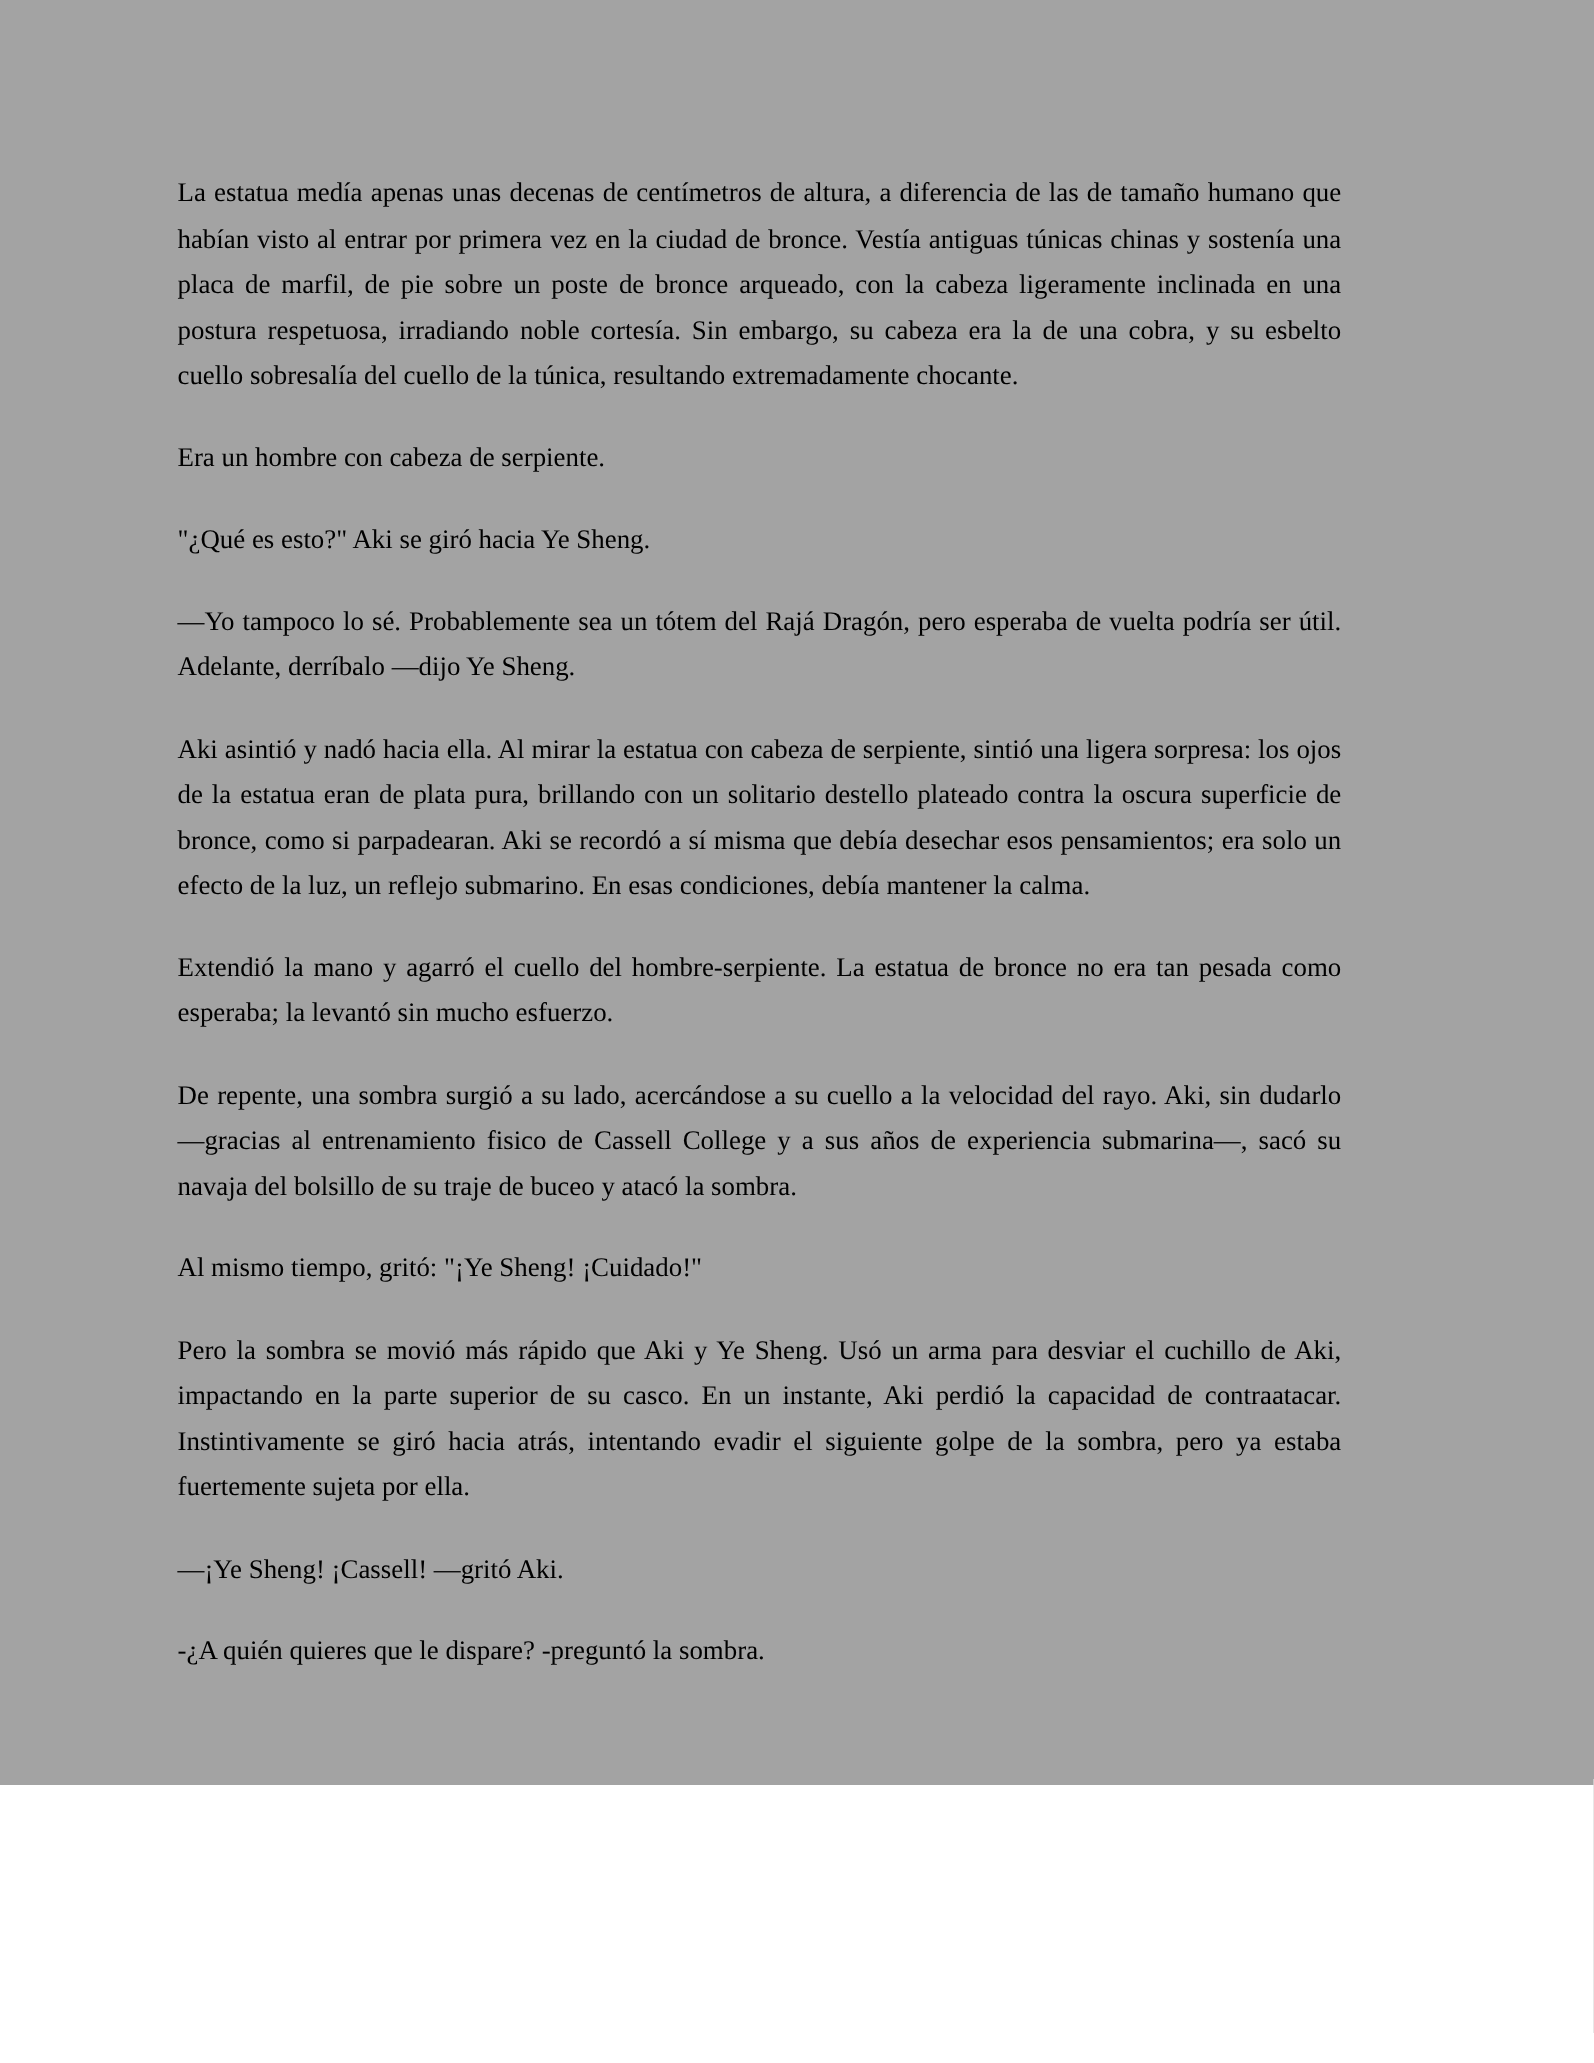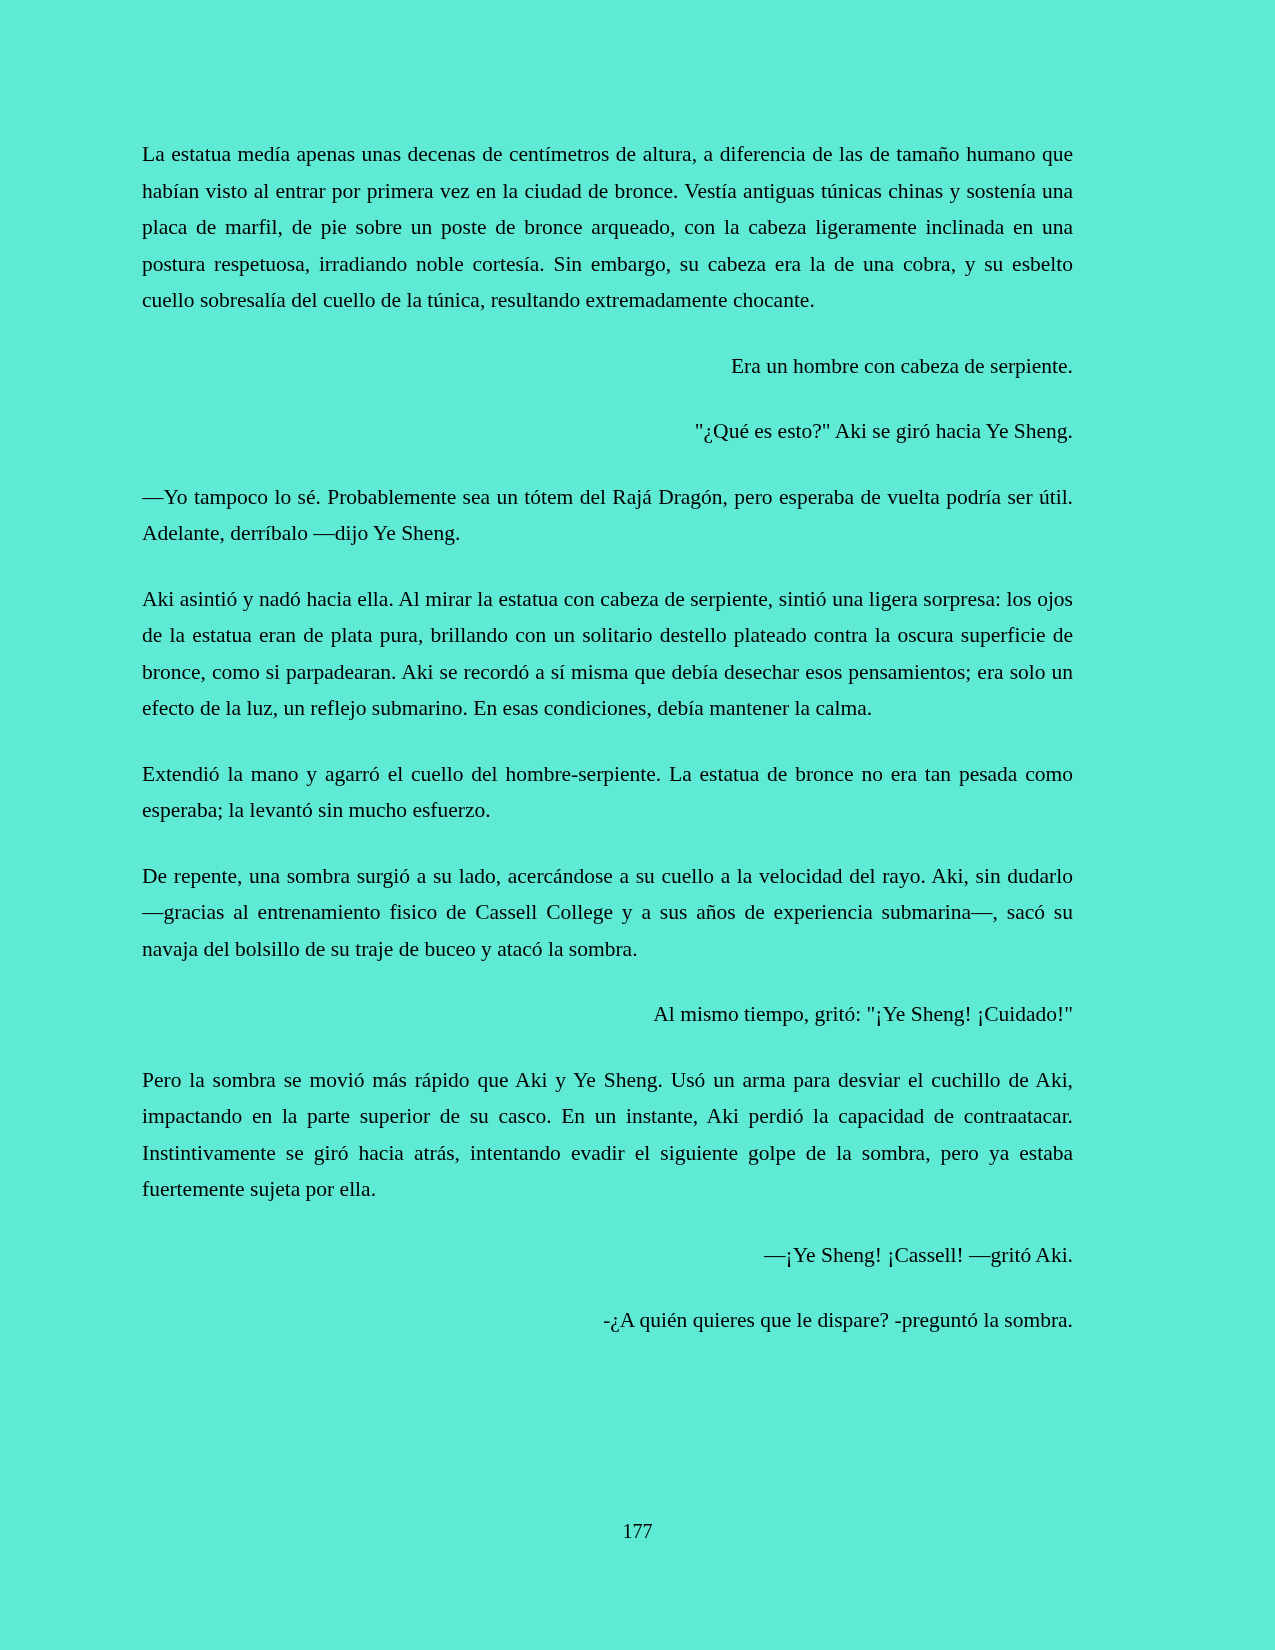--- a/index.html
+++ b/index.html
@@ -3,22 +3,22 @@
 <meta charset="utf-8">
 <style>
   html, body {
     margin: 0;
     padding: 0;
     background: #ffffff;
   }
   .page {
     position: relative;
     width: 1275px;
-    height: 1650px;
-    background: #5eead4;
+    height: 1428px;
+    background: #a3a3a3;
     box-sizing: border-box;
     overflow: hidden;
   }
   .text-block {
     position: absolute;
     left: 142px;
     top: 136px;
     width: 931px;
   }
   p.para {
@@ -30,21 +30,21 @@
     text-align: justify;
     text-justify: inter-word;
     hyphens: none;
     -webkit-hyphens: none;
   }
   p.para:last-child {
     margin-bottom: 16px;
   }
   
   p.para.short {
-    text-align: right;
+    text-align: left;
   }
   .folio {
     position: absolute;
     left: 0;
     right: 0;
     top: 1518px;
     text-align: center;
     font-family: "Liberation Serif", "DejaVu Serif", serif;
     font-size: 20px;
     line-height: 26px;

